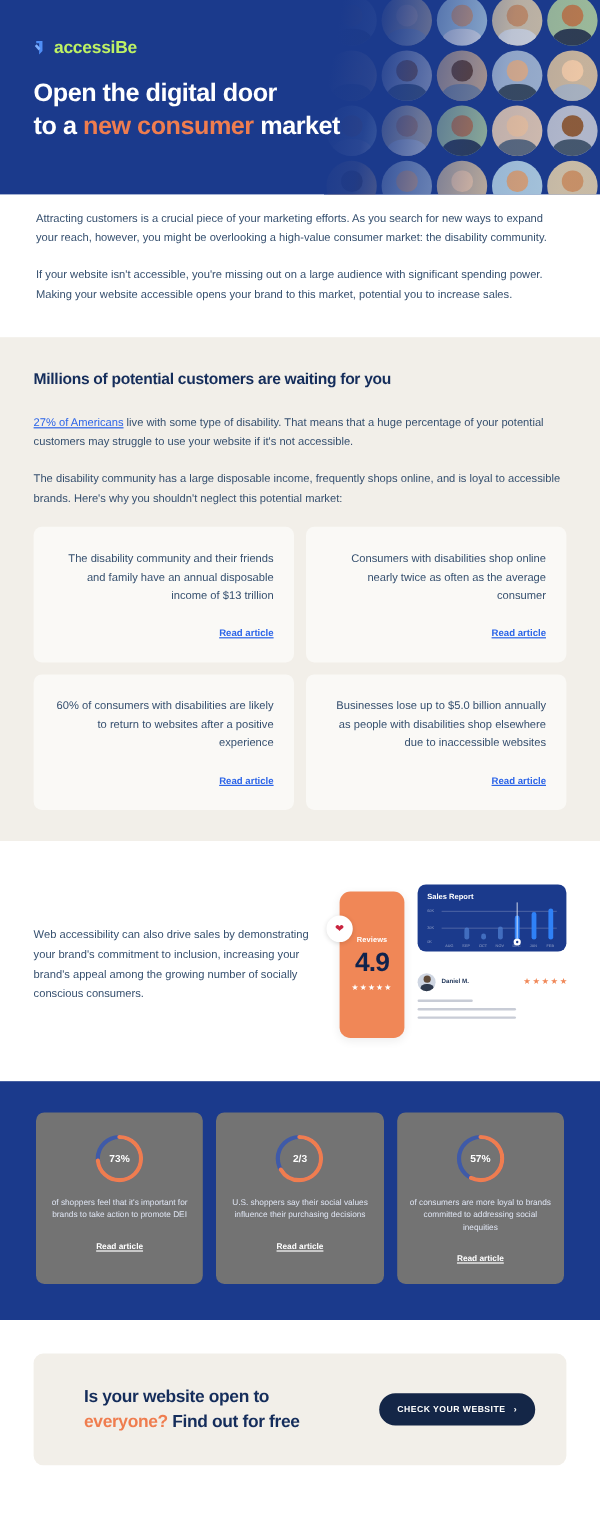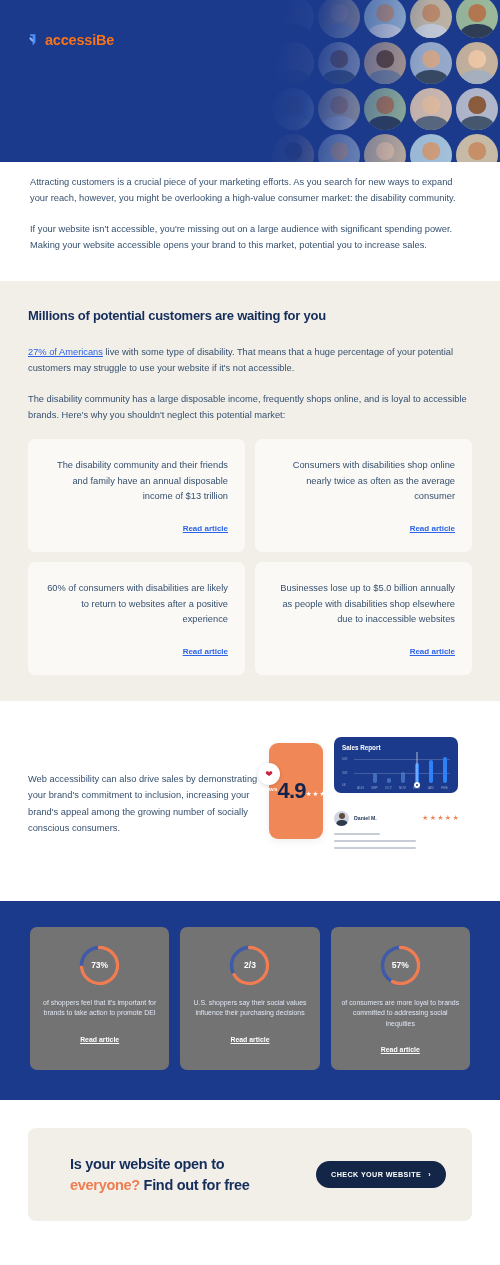--- a/index.html
+++ b/index.html
@@ -35,21 +35,21 @@
   .av-head { position: absolute; left: 50%; top: 20%; width: 42%; height: 42%; transform: translateX(-50%); border-radius: 50%; }
   .av-body { position: absolute; left: 50%; bottom: -14%; width: 78%; height: 48%; transform: translateX(-50%); border-radius: 46% 46% 0 0; }
   .hero-fade {
     position: absolute; top: 0; right: 0; width: 230px; height: 172px;
     background: linear-gradient(100deg, #1b3a8c 6%, rgba(27,58,140,0.93) 20%, rgba(27,58,140,0.55) 38%, rgba(27,58,140,0.12) 62%, rgba(27,58,140,0.02) 86%);
     pointer-events: none;
   }
   .hero-inner { position: relative; padding: 32px 0 0 28px; z-index: 3; }
   .logo { display: flex; align-items: center; gap: 3px; margin-bottom: 16px; }
   .logo-mark { width: 14px; height: 14px; position: relative; }
-  .logo-text { color: #f97316; font-size: 14.5px; font-weight: 700; letter-spacing: -0.2px; }
+  .logo-text { color: #bef264; font-size: 14.5px; font-weight: 700; letter-spacing: -0.2px; }
   .hero-title { color: #ffffff; font-size: 21px; font-weight: 700; line-height: 1.34; letter-spacing: -0.4px; }
   .hero-title .accent { color: #ef7d4f; }
 
   
   .intro { padding: 12px 30px 28px 30px; background: #ffffff; }
   .body-p { color: #36506f; font-size: 9.3px; line-height: 1.75; margin-bottom: 14px; }
   .body-p:last-child { margin-bottom: 0; }
 
   
   .cream { background: #f2efe9; padding: 27px 28px 26px 28px; }
@@ -62,30 +62,30 @@
     background: #faf9f6;
     border-radius: 7px;
     padding: 19px 17px 17px 17px;
     min-height: 103px;
     text-align: right;
   }
   .card-text { color: #36506f; font-size: 9.3px; line-height: 1.68; margin-bottom: 12px; }
   .read-link { color: #2b64e8; font-size: 8px; font-weight: 700; text-decoration: underline; display: inline-block; }
 
   
-  .sales { background: #ffffff; padding: 34px 28px 36px 28px; display: flex; align-items: flex-start; }
+  .sales { background: #ffffff; padding: 34px 28px 36px 28px; display: flex; gap: 14px; align-items: flex-start; }
   .sales-copy { flex: 0 0 232px; padding-top: 36px; }
   .sales-copy p { color: #36506f; font-size: 9.3px; line-height: 1.78; }
   .sales-visual { position: relative; flex: 1; height: 130px; }
 
   .reviews-card {
     position: absolute; left: 9px; top: 8px;
-    width: 54px; height: 96px;
+    width: 54px; height: 122px;
     background: #f08757; border-radius: 9px;
-    display: flex; flex-direction: row; align-items: center; justify-content: center;
+    display: flex; flex-direction: column; align-items: center; justify-content: center;
     box-shadow: 0 2px 8px rgba(0,0,0,0.07);
   }
   .reviews-label { color: #ffffff; font-size: 6.2px; font-weight: 700; margin-bottom: 4px; letter-spacing: 0.1px; }
   .reviews-score { color: #10234d; font-size: 22px; font-weight: 700; letter-spacing: -0.8px; line-height: 1; }
   .reviews-stars { color: #ffffff; font-size: 6.5px; letter-spacing: 1px; margin-top: 6px; }
   .heart-badge {
     position: absolute; left: -2px; top: 28px;
     width: 22px; height: 22px; border-radius: 50%;
     background: #ffffff; box-shadow: 0 1px 4px rgba(0,0,0,0.14);
     display: flex; align-items: center; justify-content: center;
@@ -241,20 +241,24 @@
     <div class="hero-inner">
       <div class="logo">
         <span class="logo-mark">
           <svg width="14" height="14" viewBox="0 0 14 14">
             <path d="M2.2 1.2 L7.4 1.2 L7.4 9.6 L4.6 12.4 L4.6 3.0 L2.2 3.0 Z" fill="#4f8ef7"></path>
             <path d="M1.0 5.4 L2.6 3.9 L5.6 7.2 L4.3 9.0 Z" fill="#7fb0ff"></path>
           </svg>
         </span>
         <span class="logo-text">accessiBe</span>
       </div>
+      <h1 class="hero-title">
+        <span>Open the digital door</span><br>
+        <span>to a </span><span class="accent">new consumer</span><span> market</span>
+      </h1>
     </div>
   </div>
 
   <div class="intro">
     <p class="body-p">Attracting customers is a crucial piece of your marketing efforts. As you search for new ways to expand your reach, however, you might be overlooking a high-value consumer market: the disability community.</p>
     <p class="body-p">If your website isn't accessible, you're missing out on a large audience with significant spending power. Making your website accessible opens your brand to this market, potential you to increase sales.</p>
   </div>
 
   <div class="cream">
     <h2 class="sec-title">Millions of potential customers are waiting for you</h2>

